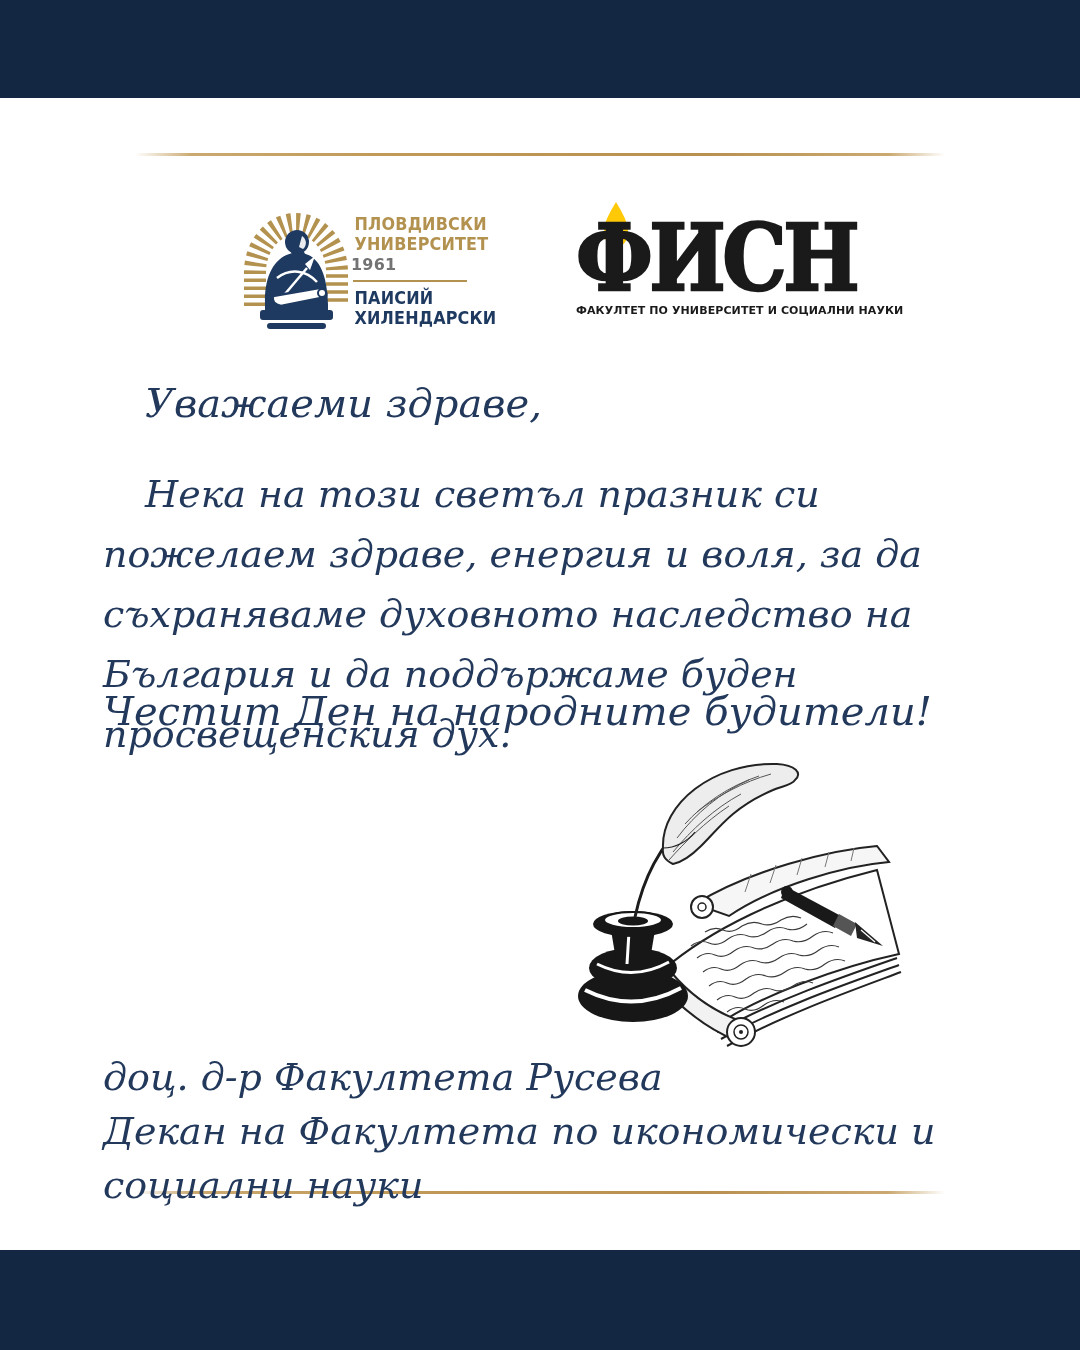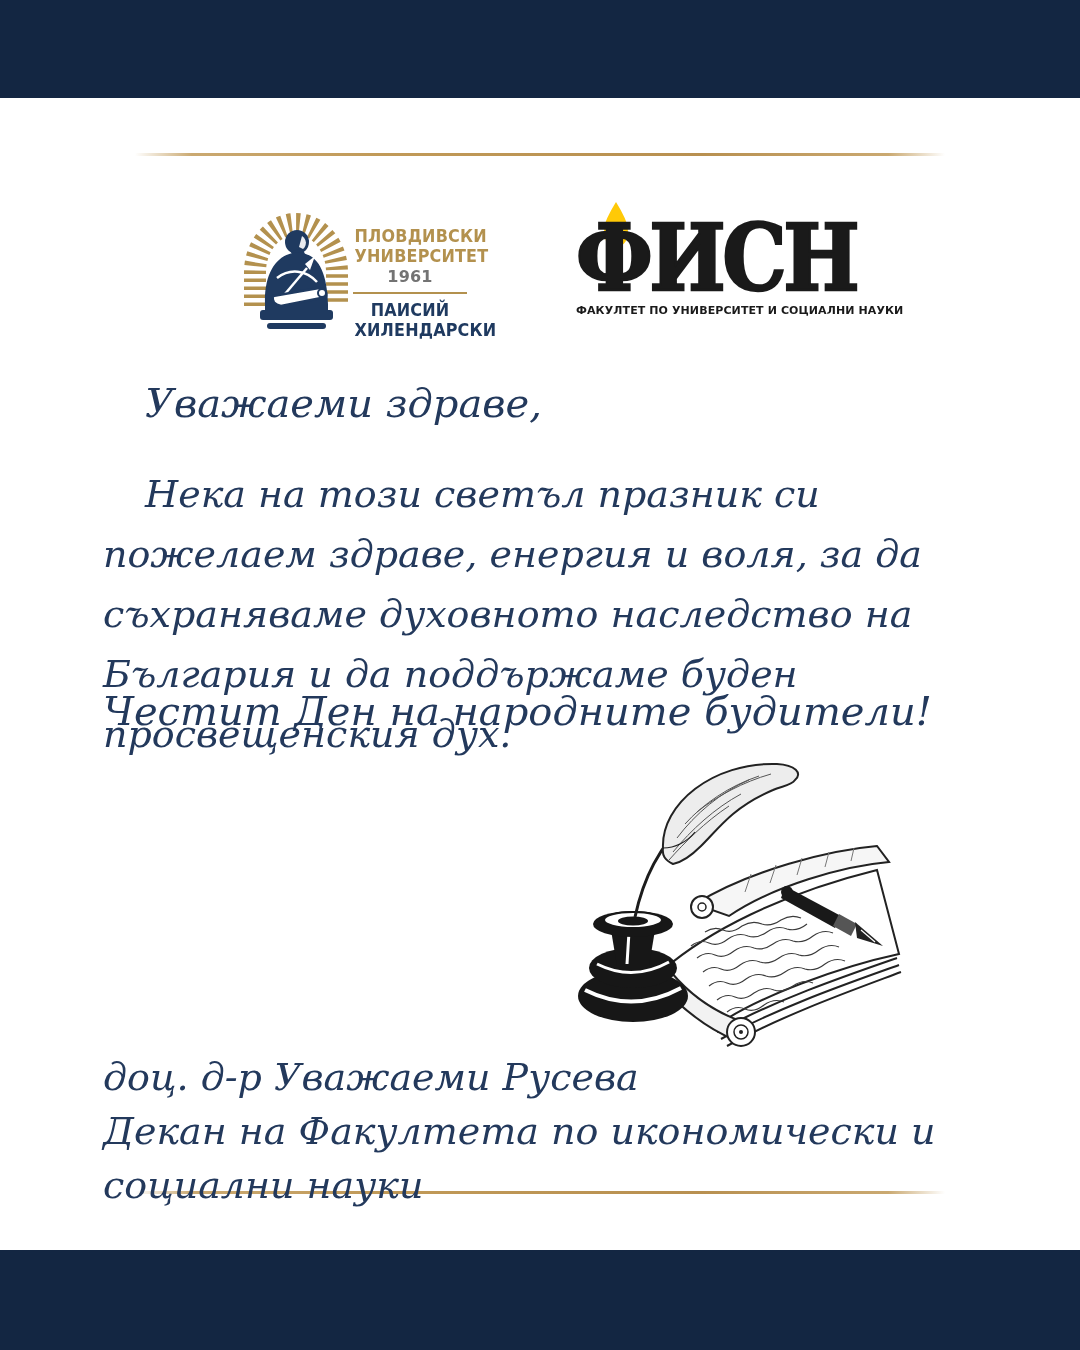--- a/index.html
+++ b/index.html
@@ -20,22 +20,22 @@
       #C19A58 30%, #B89050 70%,
       rgba(193,154,88,.85) 93%, rgba(193,154,88,0) 100%);
   }
   .gold-rule-top { top: 153px; }
   .gold-rule-bottom { top: 1191px; }
 
   
   .uni-logo { position: absolute; left: 243px; top: 202px; width: 235px; height: 135px; }
   .uni-emblem { position: absolute; left: 0; top: 0; width: 106px; height: 135px; }
   .uni-text {
-    position: absolute; left: 108px; top: 24px; width: 118px;
-    text-align: center; font-weight: bold; line-height: 20px;
+    position: absolute; left: 108px; top: 12px; width: 118px;
+    font-weight: bold; line-height: 20px;
     letter-spacing: 0.2px;
   }
   .uni-gold { color: #B3914E; font-size: 17px; transform: scaleX(0.94); transform-origin: center; }
   .uni-year { color: #737373; font-size: 16px; margin-top: 1px; }
   .uni-divider { height: 2px; background: #B3914E; margin: 5px 2px 6px 2px; }
   .uni-navy { color: #1F3A60; font-size: 17px; transform: scaleX(0.94); transform-origin: center; }
 
   
   .fac-logo { position: absolute; left: 576px; top: 198px; width: 268px; height: 125px; }
   .fac-flame { position: absolute; left: 22px; top: 2px; width: 36px; height: 50px; }
@@ -189,15 +189,15 @@
       <path d="M 140 72 C 158 52 184 34 214 24"></path>
       <path d="M 152 60 C 172 44 198 30 226 22"></path>
       <path d="M 128 100 C 146 78 170 56 196 42"></path>
       <path d="M 124 108 C 140 90 160 70 184 54"></path>
     </g>
     <path d="M 118 96 C 130 96 142 90 150 80" fill="none" stroke="#222" stroke-width="1.2"></path>
   </svg>
 </div>
 
 <div class="script signature">
-  <div>доц. д-р Уважаеми Русева</div>
+  <div>доц. д-р Факултета Русева</div>
   <div>Декан на Факултета по икономически и социални науки</div>
 </div>
 
 </body></html>

